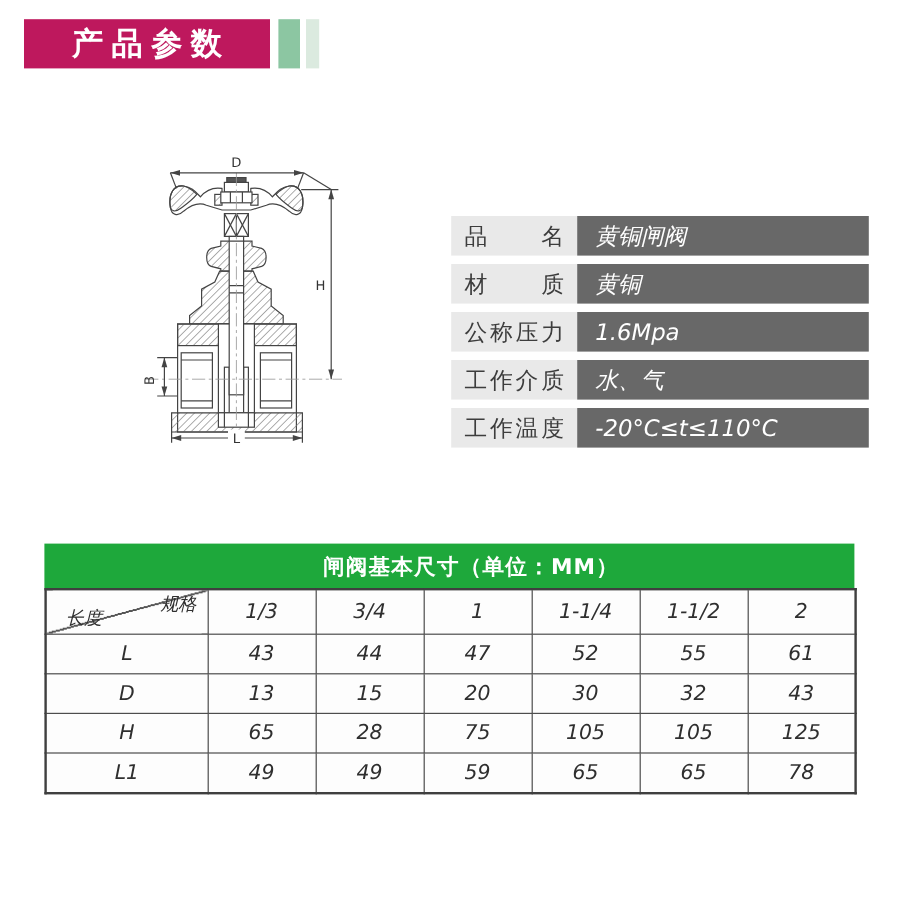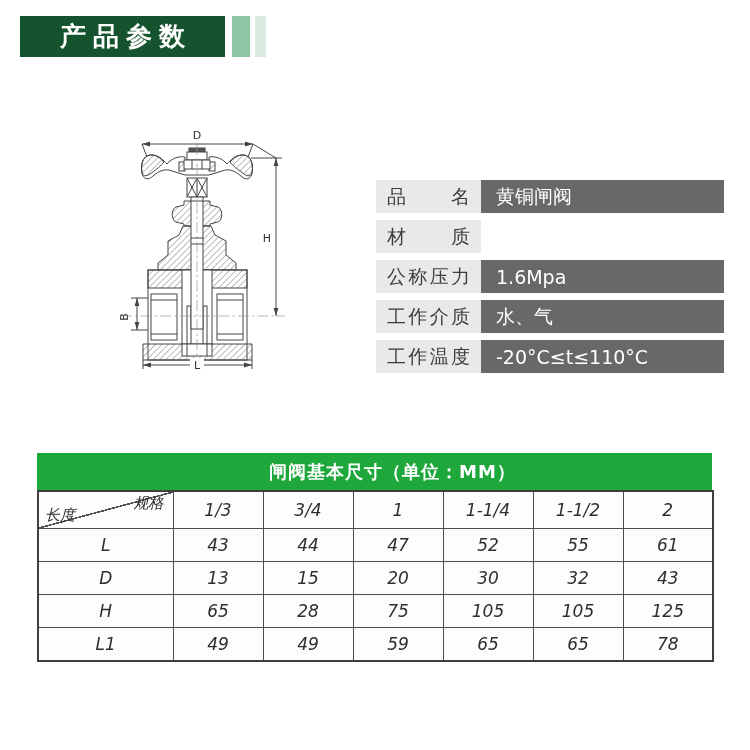--- a/index.html
+++ b/index.html
@@ -2,52 +2,52 @@
 <html><head>
 <meta charset="utf-8">
 <style>
   html,body{margin:0;padding:0;background:#fff;}
   body{width:750px;height:750px;overflow:hidden;
        font-family:"DejaVu Sans","Liberation Sans",sans-serif;}
   #stage{position:relative;width:750px;height:750px;background:#ffffff;}
 
   
   .banner{position:absolute;left:20px;top:16px;width:205px;height:41px;
-          background:#14532d;color:#fff;font-size:26px;font-weight:bold;
+          background:#be185d;color:#fff;font-size:26px;font-weight:bold;
           letter-spacing:7px;text-indent:7px;display:flex;align-items:center;justify-content:center;}
   .accent1{position:absolute;left:232px;top:16px;width:18px;height:41px;background:#8cc6a2;}
   .accent2{position:absolute;left:255px;top:16px;width:11px;height:41px;background:#dbeadf;}
 
   
   .drawing{position:absolute;left:95px;top:118px;width:210px;height:260px;}
 
   
   .specs{position:absolute;left:376px;top:180px;width:348px;}
   .spec-row{display:flex;height:33px;margin-bottom:7px;}
   .spec-label{width:105px;box-sizing:border-box;background:#e9e9e9;color:#3d3d3d;
               font-size:19px;display:flex;align-items:center;justify-content:space-between;
               padding:0 11px;}
   .spec-value{flex:1;background:#686868;color:#ffffff;font-size:19px;
-              display:flex;align-items:center;padding-left:15px;}
+              display:flex;align-items:center;padding-left:15px;font-style:italic;}
 
   
   .dimwrap{position:absolute;left:37px;top:453px;width:675px;}
   .dimtitle{height:37px;background:#1ea83b;color:#fff;font-weight:bold;font-size:18px;
             display:flex;align-items:center;justify-content:center;letter-spacing:1px;padding-left:36px;}
   table.dim{border-collapse:collapse;width:675px;table-layout:fixed;background:#fdfdfd;
             border:2px solid #3f3f3f;font-style:italic;}
   table.dim td{border:1px solid #4d4d4d;text-align:center;color:#2f2f2f;font-size:17px;
                height:32px;padding:0;}
   table.dim tr.hdr td{height:36px;}
   td.corner{position:relative;
     background-image:linear-gradient(to bottom right,
       transparent calc(50% - 0.8px), #555 calc(50% - 0.8px),
       #555 calc(50% + 0.8px), transparent calc(50% + 0.8px));}
   .corner-tr{position:absolute;top:2px;right:9px;font-size:15px;color:#2f2f2f;}
-  .corner-bl{position:absolute;bottom:3px;left:6px;font-size:15px;color:#2f2f2f;margin-top:38px;}
+  .corner-bl{position:absolute;bottom:3px;left:16px;font-size:15px;color:#2f2f2f;margin-top:38px;}
 </style>
 </head>
 <body>
 
 <div id="stage">
 
   <div class="banner">
     <span>产品参数</span>
   </div>
   <div class="accent1"></div>
@@ -154,20 +154,21 @@
           <span>品</span>
           <span>名</span>
         </div>
       <div class="spec-value">黄铜闸阀</div>
     </div>
     <div class="spec-row">
       <div class="spec-label">
           <span>材</span>
           <span>质</span>
         </div>
+      <div class="spec-value">黄铜</div>
     </div>
     <div class="spec-row">
       <div class="spec-label">
           <span>公</span>
           <span>称</span>
           <span>压</span>
           <span>力</span>
         </div>
       <div class="spec-value">1.6Mpa</div>
     </div>

